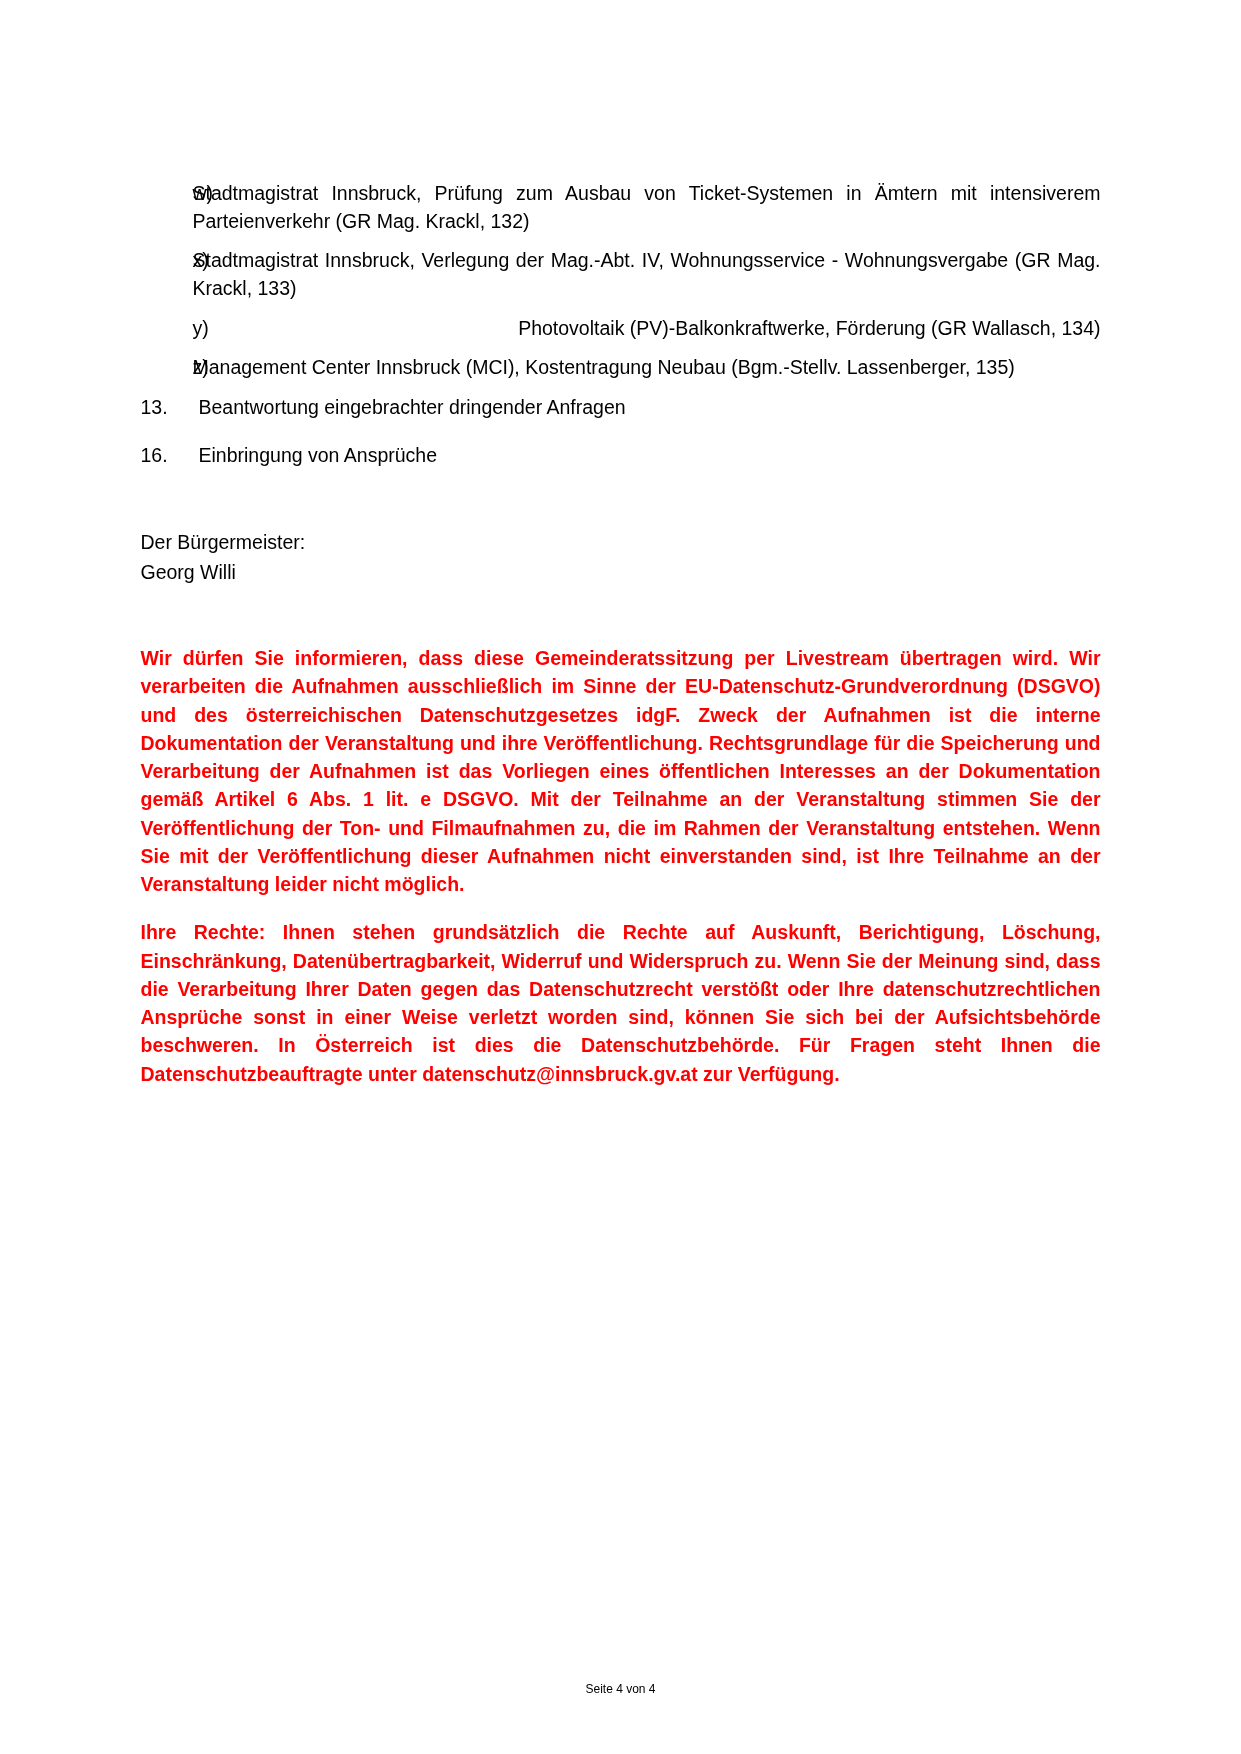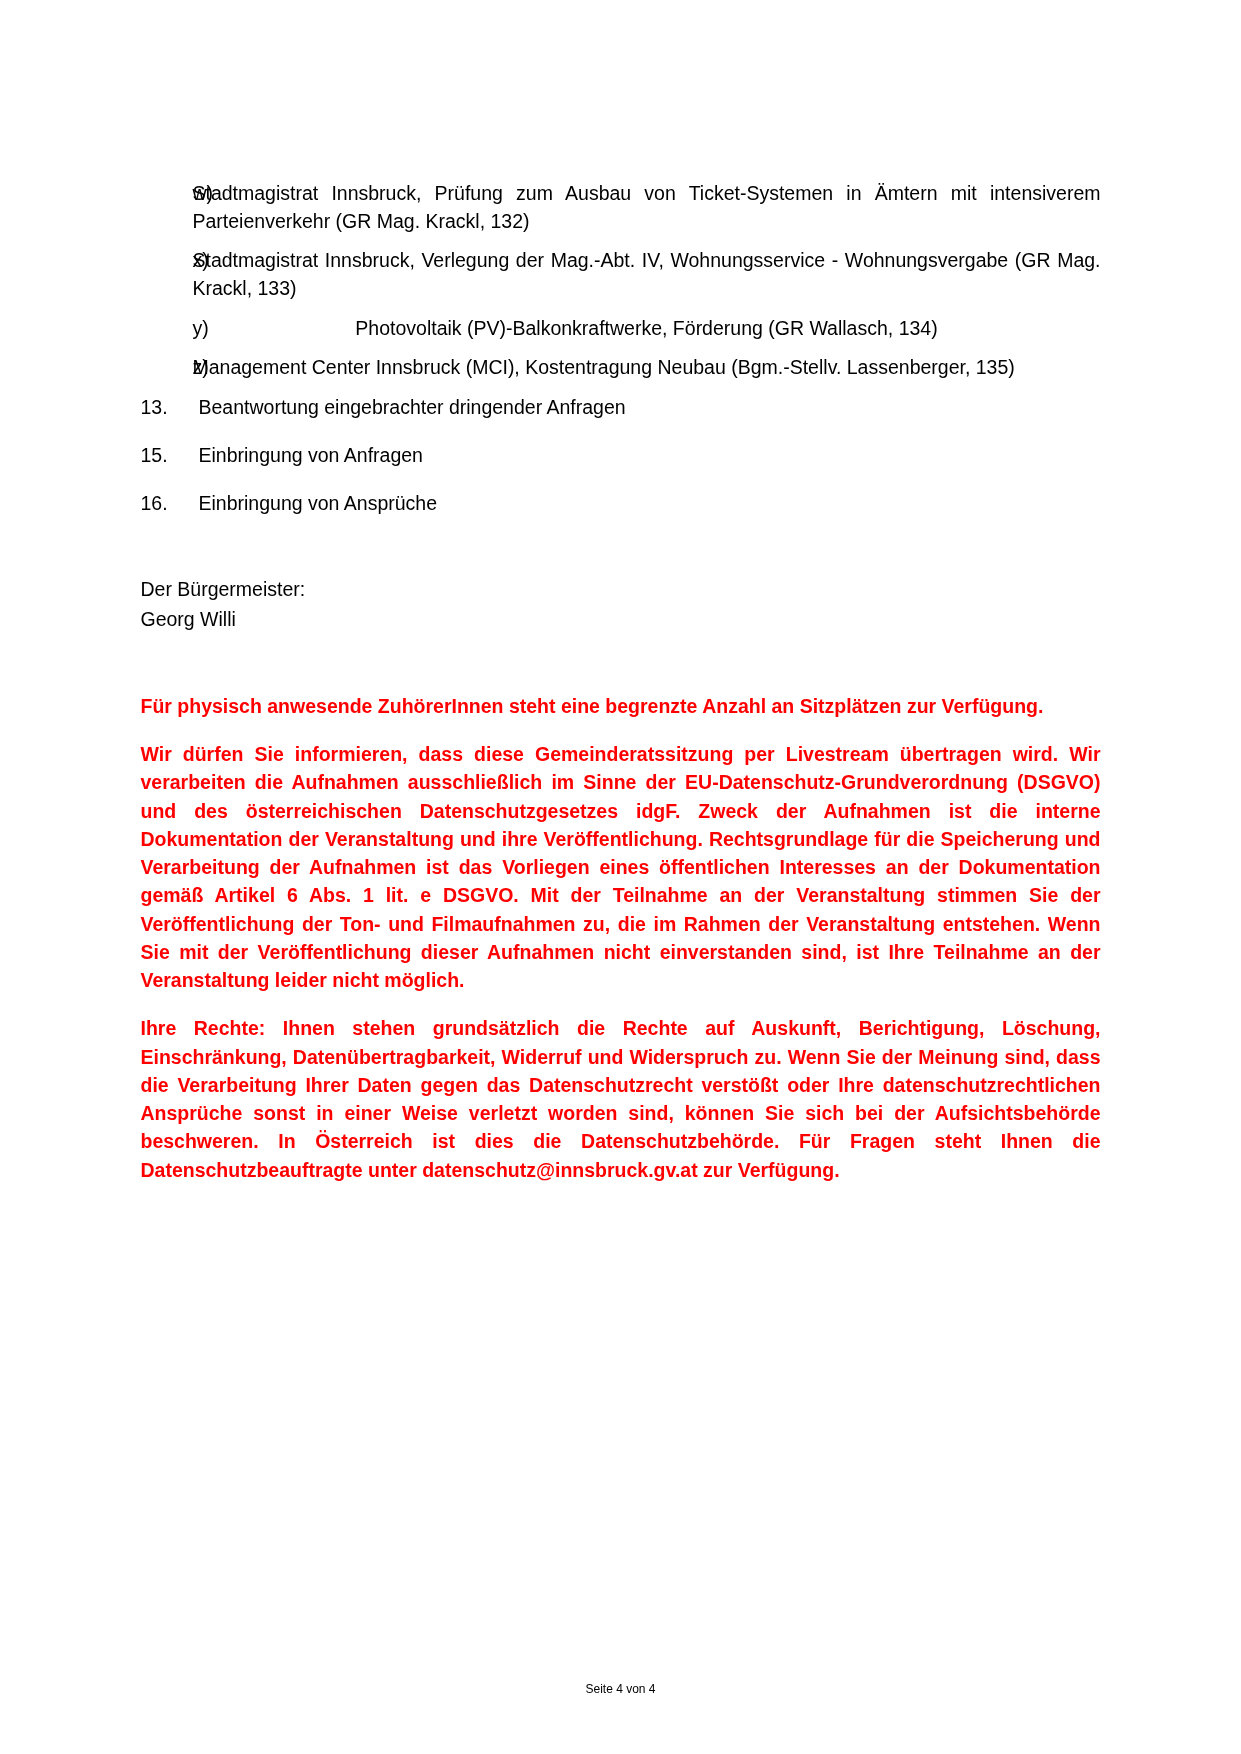--- a/index.html
+++ b/index.html
@@ -42,21 +42,21 @@
     flex: 0 0 52px;
     text-align: left;
     padding-left: 52px;
     box-sizing: border-box;
   }
   .lettered-item .text {
     flex: 1;
     text-align: justify;
   }
   .lettered-item .text.nojust {
-    text-align: center;
+    text-align: right;
   }
 
   
   .numbered-list {
     list-style: none;
     margin: 12px 0 0 0;
     padding: 0;
   }
   .numbered-item {
     display: flex;
@@ -131,36 +131,31 @@
         <span class="text">Management Center Innsbruck (MCI), Kostentragung Neubau (Bgm.-Stellv. Lassenberger, 135)</span>
       </li>
     </ul>
 
     <ul class="numbered-list">
       <li class="numbered-item">
         <span class="marker">13.</span>
         <span class="text">Beantwortung eingebrachter dringender Anfragen</span>
       </li>
       <li class="numbered-item">
-        <span class="marker">15.</span>
-        <span class="text">Einbringung von Anfragen</span>
-      </li>
-      <li class="numbered-item">
         <span class="marker">16.</span>
         <span class="text">Einbringung von Ansprüche</span>
       </li>
     </ul>
 
     <div class="signature">
       <div>Der Bürgermeister:</div>
       <div>Georg Willi</div>
     </div>
 
     <div class="notice">
-      <p>Für physisch anwesende ZuhörerInnen steht eine begrenzte Anzahl an Sitzplätzen zur Verfügung.</p>
       <p>Wir dürfen Sie informieren, dass diese Gemeinderatssitzung per Livestream übertragen wird. Wir verarbeiten die Aufnahmen ausschließlich im Sinne der EU-Datenschutz-Grundverordnung (DSGVO) und des österreichischen Datenschutzgesetzes idgF. Zweck der Aufnahmen ist die interne Dokumentation der Veranstaltung und ihre Veröffentlichung. Rechtsgrundlage für die Speicherung und Verarbeitung der Aufnahmen ist das Vorliegen eines öffentlichen Interesses an der Dokumentation gemäß Artikel 6 Abs. 1 lit. e DSGVO. Mit der Teilnahme an der Veranstaltung stimmen Sie der Veröffentlichung der Ton- und Filmaufnahmen zu, die im Rahmen der Veranstaltung entstehen. Wenn Sie mit der Veröffentlichung dieser Aufnahmen nicht einverstanden sind, ist Ihre Teilnahme an der Veranstaltung leider nicht möglich.</p>
       <p>Ihre Rechte: Ihnen stehen grundsätzlich die Rechte auf Auskunft, Berichtigung, Löschung, Einschränkung, Datenübertragbarkeit, Widerruf und Widerspruch zu. Wenn Sie der Meinung sind, dass die Verarbeitung Ihrer Daten gegen das Datenschutzrecht verstößt oder Ihre datenschutzrechtlichen Ansprüche sonst in einer Weise verletzt worden sind, können Sie sich bei der Aufsichtsbehörde beschweren. In Österreich ist dies die Datenschutzbehörde. Für Fragen steht Ihnen die Datenschutzbeauftragte unter datenschutz@innsbruck.gv.at zur Verfügung.</p>
     </div>
 
   </div>
 
   <div class="footer">Seite 4 von 4</div>
 </div>
 
 </body></html>

